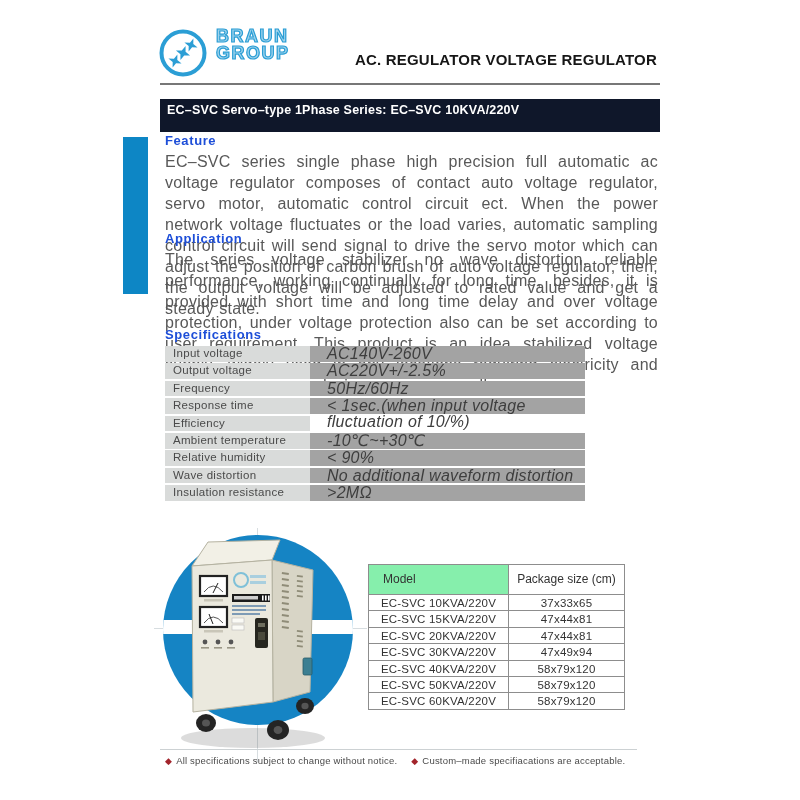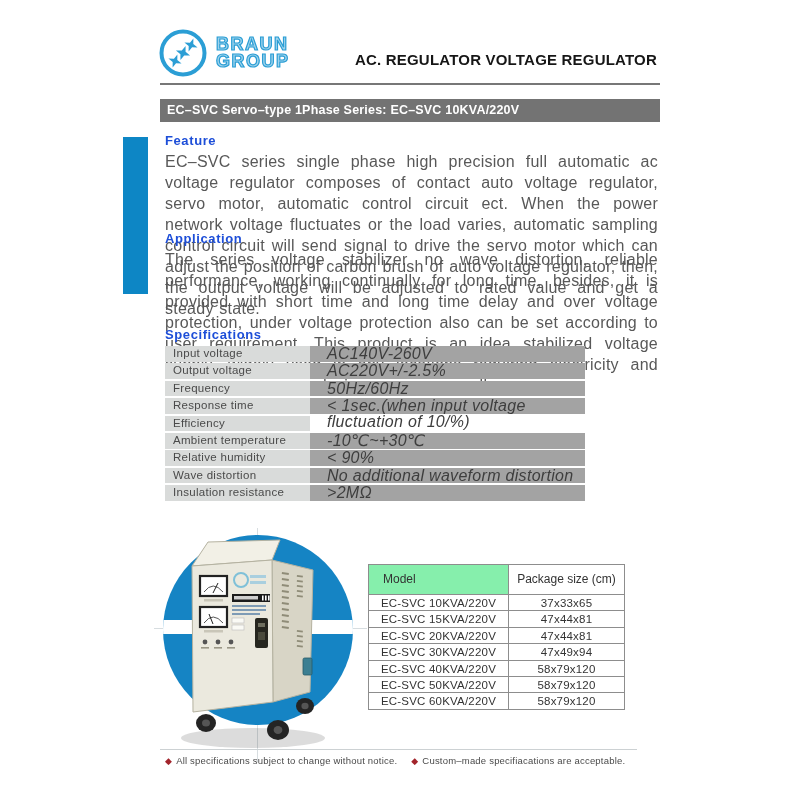--- a/index.html
+++ b/index.html
@@ -1,30 +1,30 @@
 <!DOCTYPE html>
 <html><head>
 <meta charset="utf-8">
 <style>
   * { margin:0; padding:0; box-sizing:border-box; }
   html,body { width:800px; height:800px; background:#ffffff;
     font-family:"Liberation Sans","DejaVu Sans",sans-serif; }
   .page { position:relative; width:800px; height:800px; background:#fff; overflow:hidden; }
 
   
-  .logo-wrap { position:absolute; left:158px; top:28px; display:flex; align-items:center; }
+  .logo-wrap { position:absolute; left:158px; top:28px; display:flex; align-items:flex-start; }
   .logo-text { margin-left:8px; font-weight:bold; font-size:18px; line-height:0.95;
     letter-spacing:1.5px; color:#9fd3ec; -webkit-text-stroke:1.2px #2b9ed5; }
   .doc-title { position:absolute; top:51px; right:143px; font-size:15px; font-weight:bold;
     color:#161616; letter-spacing:0.2px; }
   .header-rule { position:absolute; left:160px; top:83px; width:500px; height:2px; background:#777; }
 
   
-  .banner { position:absolute; left:160px; top:99px; width:500px; height:23px;
-    background:#737373; color:#fff; font-size:12.5px; font-weight:bold;
+  .banner { position:absolute; left:160px; top:99px; width:500px; height:33px;
+    background:#0f172a; color:#fff; font-size:12.5px; font-weight:bold;
     line-height:23px; padding-left:7px; letter-spacing:0.2px; }
 
   .side-bar { position:absolute; left:123px; top:137px; width:25px; height:157px; background:#0d86c5; }
 
   
   .sec-head { position:absolute; left:165px; font-size:13px; font-weight:bold;
     color:#1d4ed8; letter-spacing:0.6px; }
   .sec-body { position:absolute; left:165px; width:493px; font-size:16px; color:#585858;
     line-height:21px; letter-spacing:0.25px; word-spacing:1px; text-align:justify; }
   #feature-head { top:133px; } #feature-body { top:151px; }

